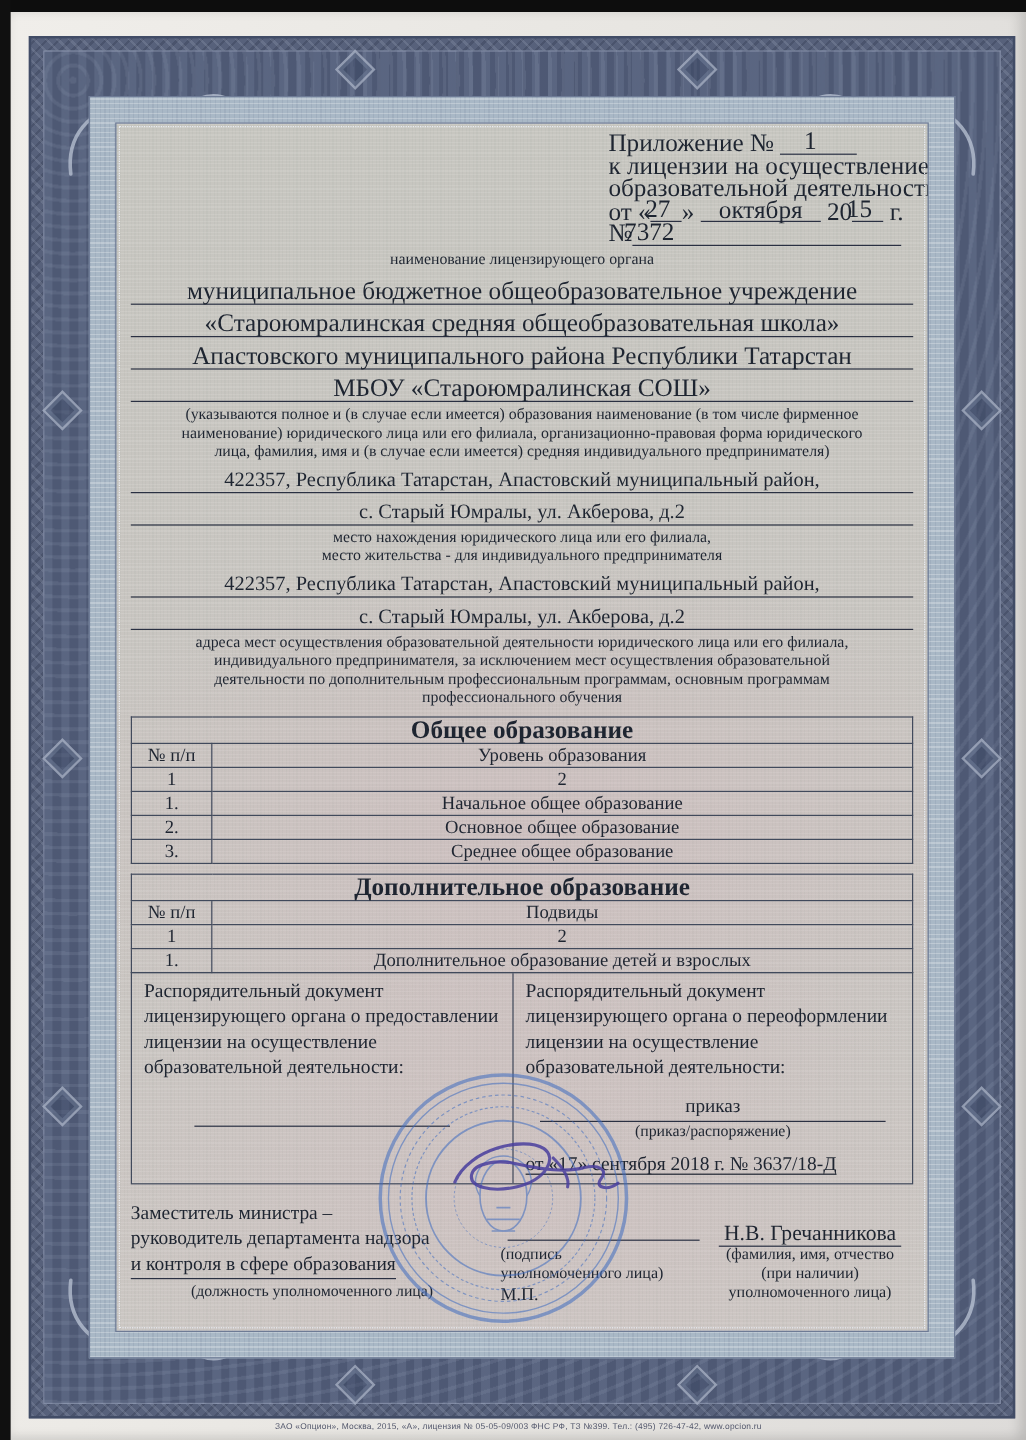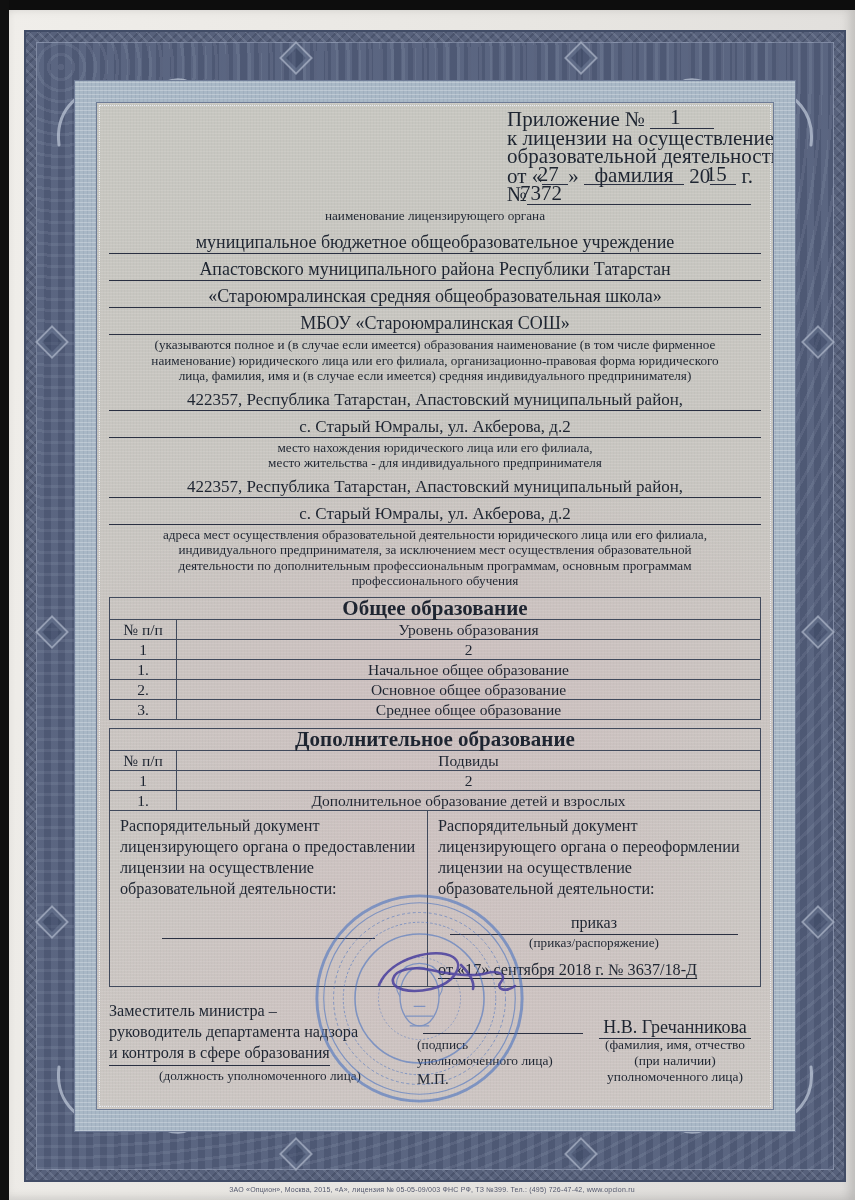--- a/index.html
+++ b/index.html
@@ -63,21 +63,21 @@
   .appendix .row{white-space:nowrap}
   .numline{display:flex;align-items:baseline}
   .numline .fill{flex:1;text-align:left}
   .shift{position:relative;left:-7px;top:-1px}
 
   .ministry-name{margin-top:12px;text-align:center;font-size:19px;font-weight:bold;line-height:24px}
   .ministry-name span{border-bottom:1.5px solid #1e2531;padding:0 8px 1px}
   .cap{text-align:center;font-size:13.2px;line-height:15.5px}
   .ministry-cap{margin-top:3px}
 
-  .org{font-size:18px}
+  .org{font-size:21px}
   .org .uline{margin-top:6px}
   .org .first{margin-top:10px}
   .explain{margin-top:2px}
   .addr{font-size:17px}
   .addr .uline{margin-top:6px}
   .addr-cap{margin-top:2px}
 
   table{width:100%;border-collapse:collapse;margin-top:8px;color:#1e2531}
   td{border:1px solid #414a5c;text-align:center;font-size:15.5px;line-height:19px;padding:0 4px}
   .tbl-title td{font-size:21px;font-weight:bold;padding:1px}
@@ -170,36 +170,36 @@
 
     <div class="appendix">
       <div class="row">
         <span>Приложение №</span>
         <span class="fill f64"><span class="shift">1</span></span>
       </div>
       <div class="row">к лицензии на осуществление</div>
       <div class="row">образовательной деятельности</div>
       <div class="row">
         <span>от «</span><span class="fill f26"><span class="shift">27</span></span><span>»</span>
-        <span class="fill f100"><span>фамилия</span></span>
+        <span class="fill f100"><span>октября</span></span>
         <span>20</span><span class="fill f26"><span class="shift">15</span></span>
         <span>г.</span>
       </div>
       <div class="row numline">
         <span>№</span>
           <span class="fill"><span class="shift">7372</span></span>
       </div>
     </div>
 
     <div class="cap ministry-cap">наименование лицензирующего органа</div>
 
     <div class="org">
       <div class="uline first">муниципальное бюджетное общеобразовательное учреждение</div>
+      <div class="uline">«Староюмралинская средняя общеобразовательная школа»</div>
       <div class="uline">Апастовского муниципального района Республики Татарстан</div>
-      <div class="uline">«Староюмралинская средняя общеобразовательная школа»</div>
       <div class="uline">МБОУ «Староюмралинская СОШ»</div>
     </div>
     <div class="explain">
       <div class="cap">(указываются полное и (в случае если имеется) образования наименование (в том числе фирменное</div>
       <div class="cap">наименование) юридического лица или его филиала, организационно-правовая форма юридического</div>
       <div class="cap">лица, фамилия, имя и (в случае если имеется) средняя индивидуального предпринимателя)</div>
     </div>
 
     <div class="addr">
       <div class="uline">422357, Республика Татарстан, Апастовский муниципальный район,</div>

